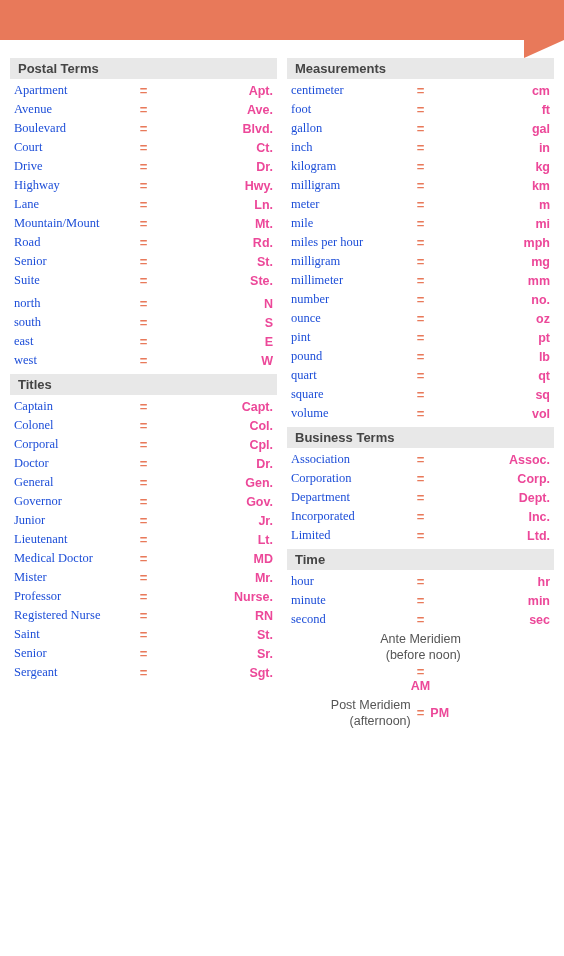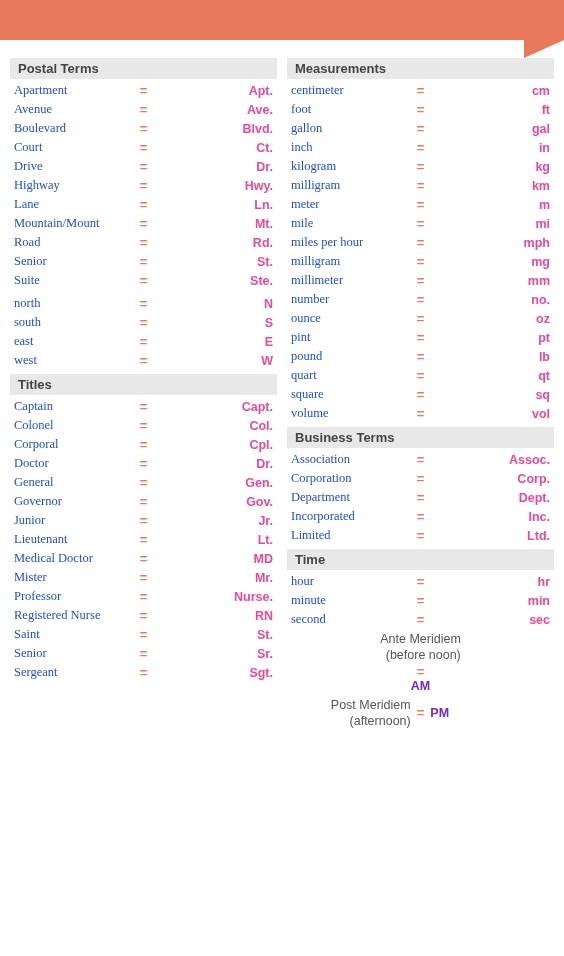--- a/index.html
+++ b/index.html
@@ -95,21 +95,21 @@
       padding: 2px 4px;
       font-size: 12.5px;
     }
     .abbr-term-multi {
       color: #555;
       text-align: right;
       flex: 1;
       line-height: 1.3;
     }
     .abbr-short-multi {
-      color: #6d28d9;
+      color: #ec4899;
       font-weight: bold;
       flex: 1;
       text-align: left;
     }
   </style>
 </head>
 <body>
 
 <div>
   <div class="header">

